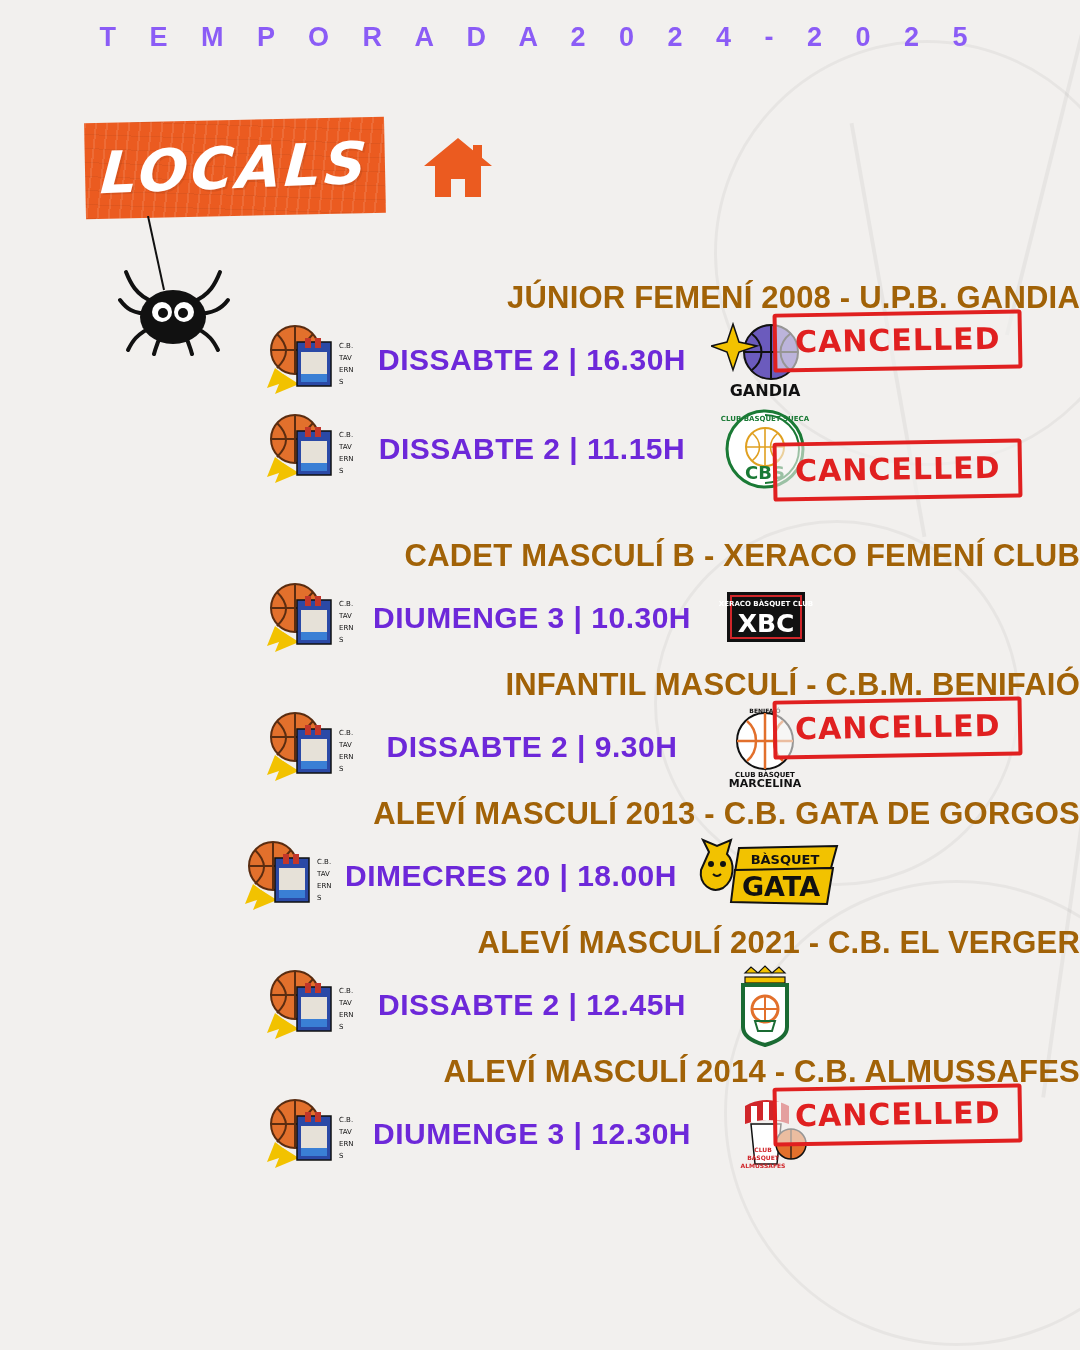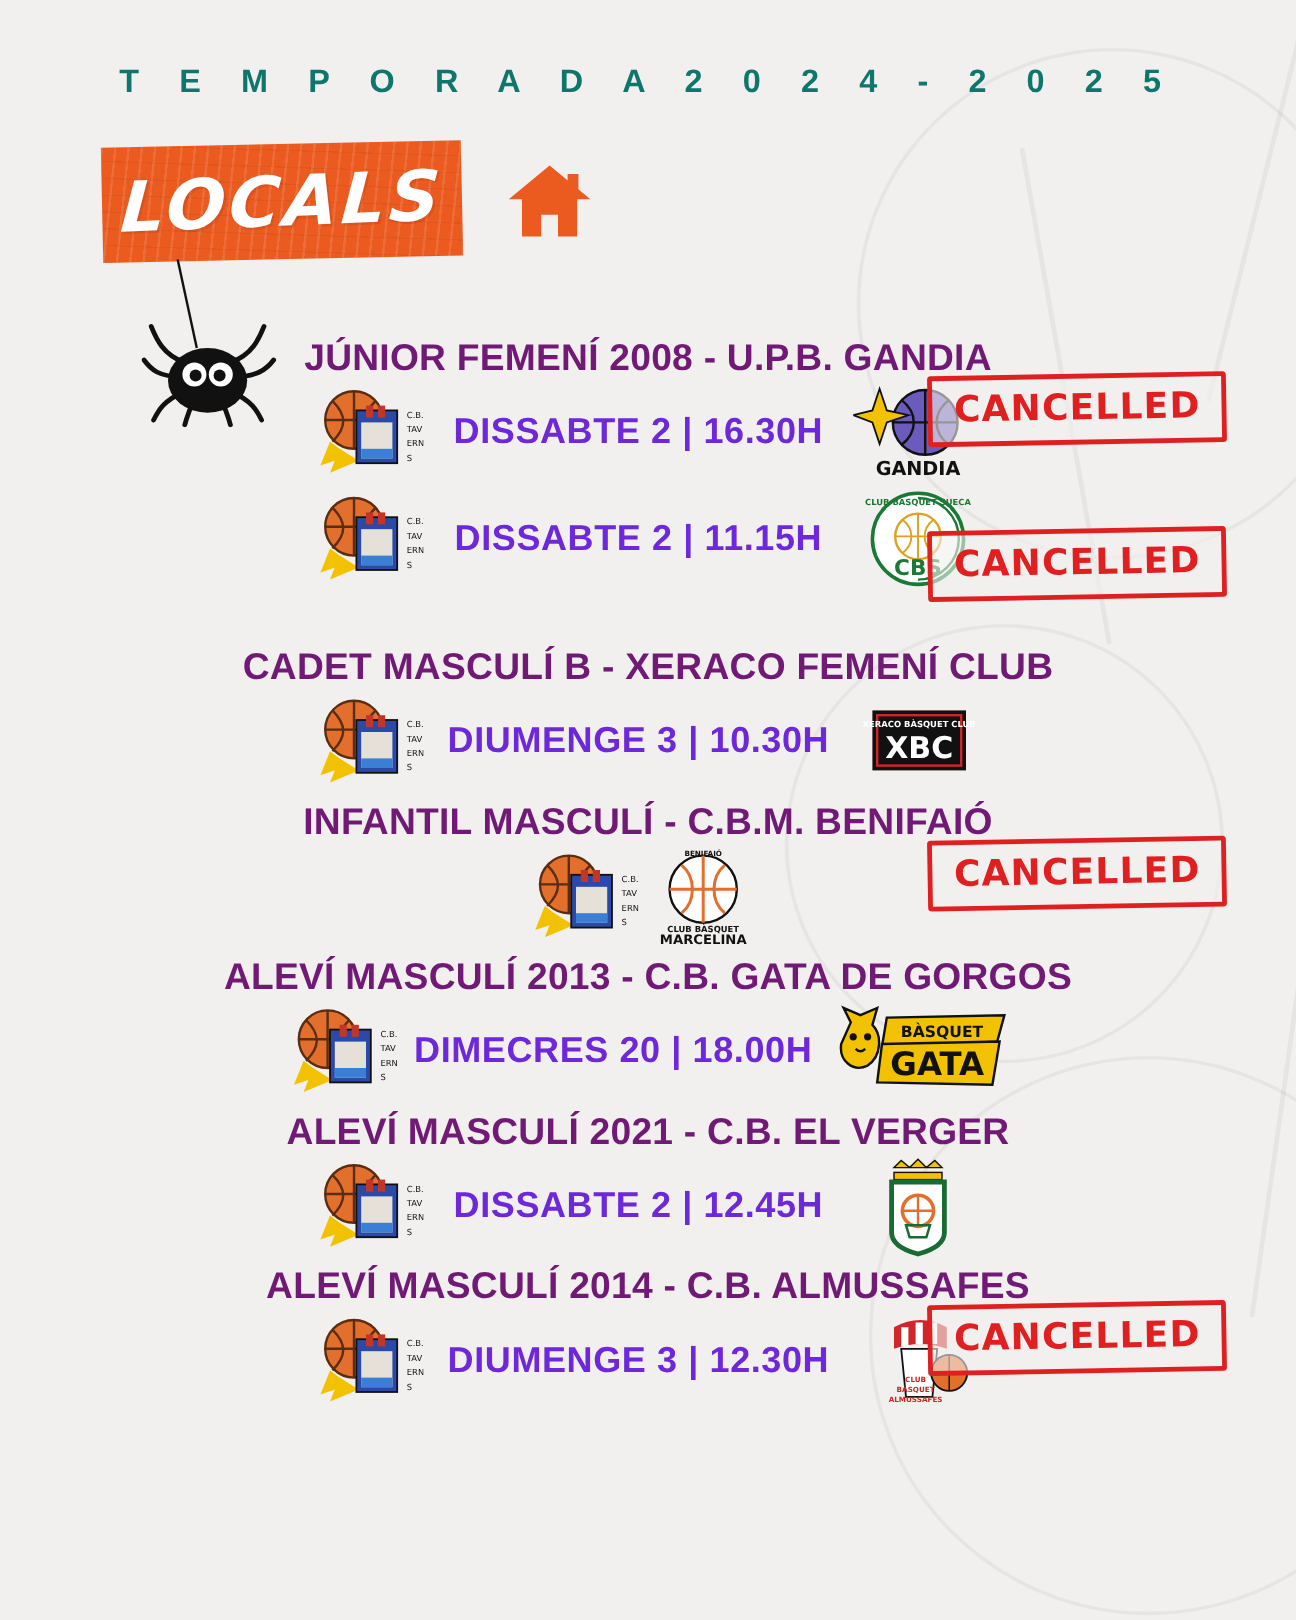--- a/index.html
+++ b/index.html
@@ -44,22 +44,22 @@
     width: 1080px;
     height: 1350px;
   }
 
   
   .season {
     text-align: center;
     font-size: 27px;
     font-weight: 700;
     letter-spacing: 13px;
-    color: #0f766e;
-    padding-top: 53px;
+    color: #8b5cf6;
+    padding-top: 22px;
   }
 
   
   .banner-row {
     position: absolute;
     top: 120px;
     left: 85px;
     display: flex;
     align-items: center;
   }
@@ -117,24 +117,24 @@
     position: absolute;
     top: 276px;
     left: 0;
     width: 1080px;
   }
   .match {
     height: 129px;
     position: relative;
   }
   .match-title {
-    text-align: center;
+    text-align: right;
     font-size: 31px;
     font-weight: 700;
-    color: #701a75;
+    color: #a16207;
     letter-spacing: 0.2px;
     padding-top: 4px;
   }
   .match-row {
     display: flex;
     align-items: center;
     justify-content: center;
     height: 88px;
     position: relative;
   }
@@ -346,20 +346,21 @@
             <rect x="40" y="34" width="26" height="30" fill="#e6e1d8"></rect>
             <rect x="44" y="20" width="6" height="10" fill="#c2362a"></rect>
             <rect x="54" y="20" width="6" height="10" fill="#c2362a"></rect>
             <rect x="40" y="56" width="26" height="8" fill="#3a7fd5"></rect>
             <text x="78" y="30" font-family="DejaVu Sans" font-size="7" fill="#111">C.B.T.</text>
             <text x="78" y="42" font-family="DejaVu Sans" font-size="7" fill="#111">TAV</text>
             <text x="78" y="54" font-family="DejaVu Sans" font-size="7" fill="#111">ERNE</text>
             <text x="78" y="66" font-family="DejaVu Sans" font-size="7" fill="#111">S</text>
           </svg>
         </div>
+        <div class="match-time">DISSABTE 2 | 9.30H</div>
         <div class="logo-away">
           <svg width="108" height="88" viewBox="0 0 108 88">
             <circle cx="54" cy="38" r="28" fill="#fff" stroke="#111" stroke-width="2"></circle>
             <path d="M26 38 H82 M54 10 v56 M36 18 C48 28 48 48 36 58 M72 18 C60 28 60 48 72 58" stroke="#e2702c" stroke-width="2.5" fill="none"></path>
             <text x="54" y="10" font-family="DejaVu Sans" font-size="6" font-weight="bold" fill="#111" text-anchor="middle">BENIFAIÓ</text>
             <text x="54" y="74" font-family="DejaVu Sans" font-size="7" font-weight="bold" fill="#111" text-anchor="middle">CLUB BÀSQUET</text>
             <text x="54" y="84" font-family="DejaVu Sans" font-size="11" font-weight="bold" fill="#111" text-anchor="middle">MARCELINA</text>
           </svg>
         </div>
       </div>

